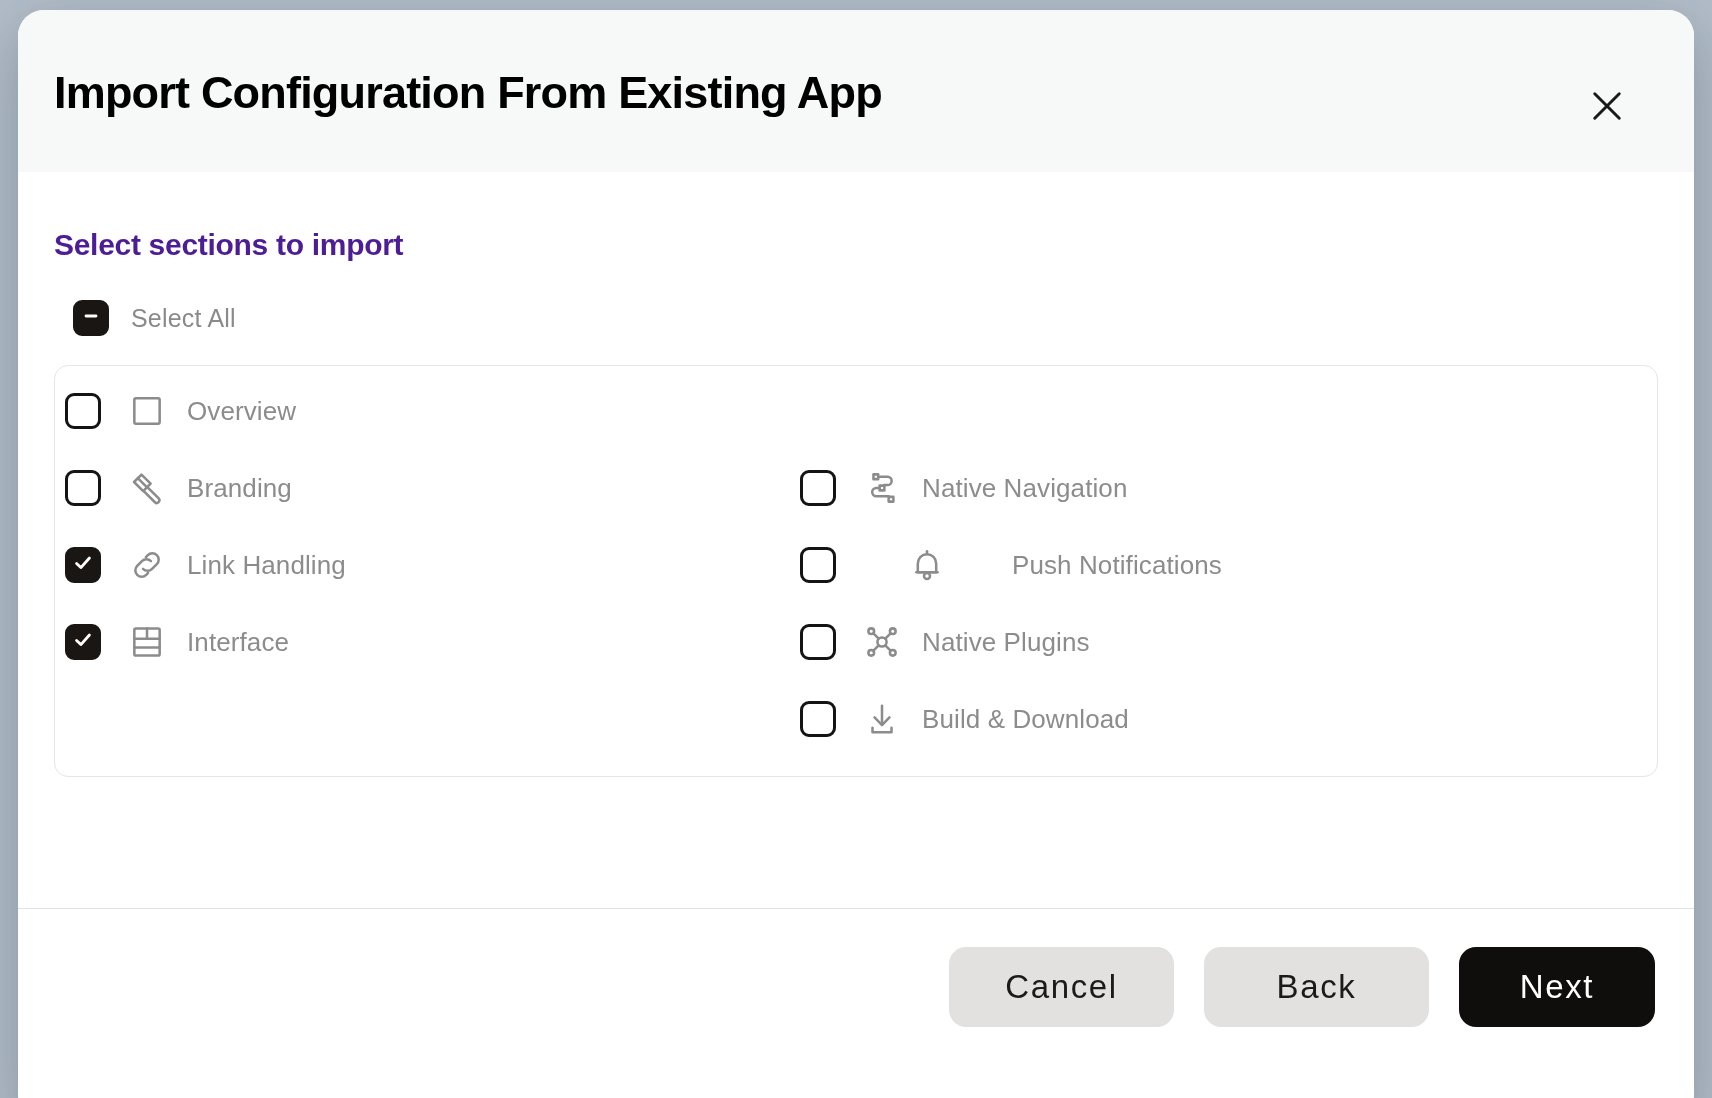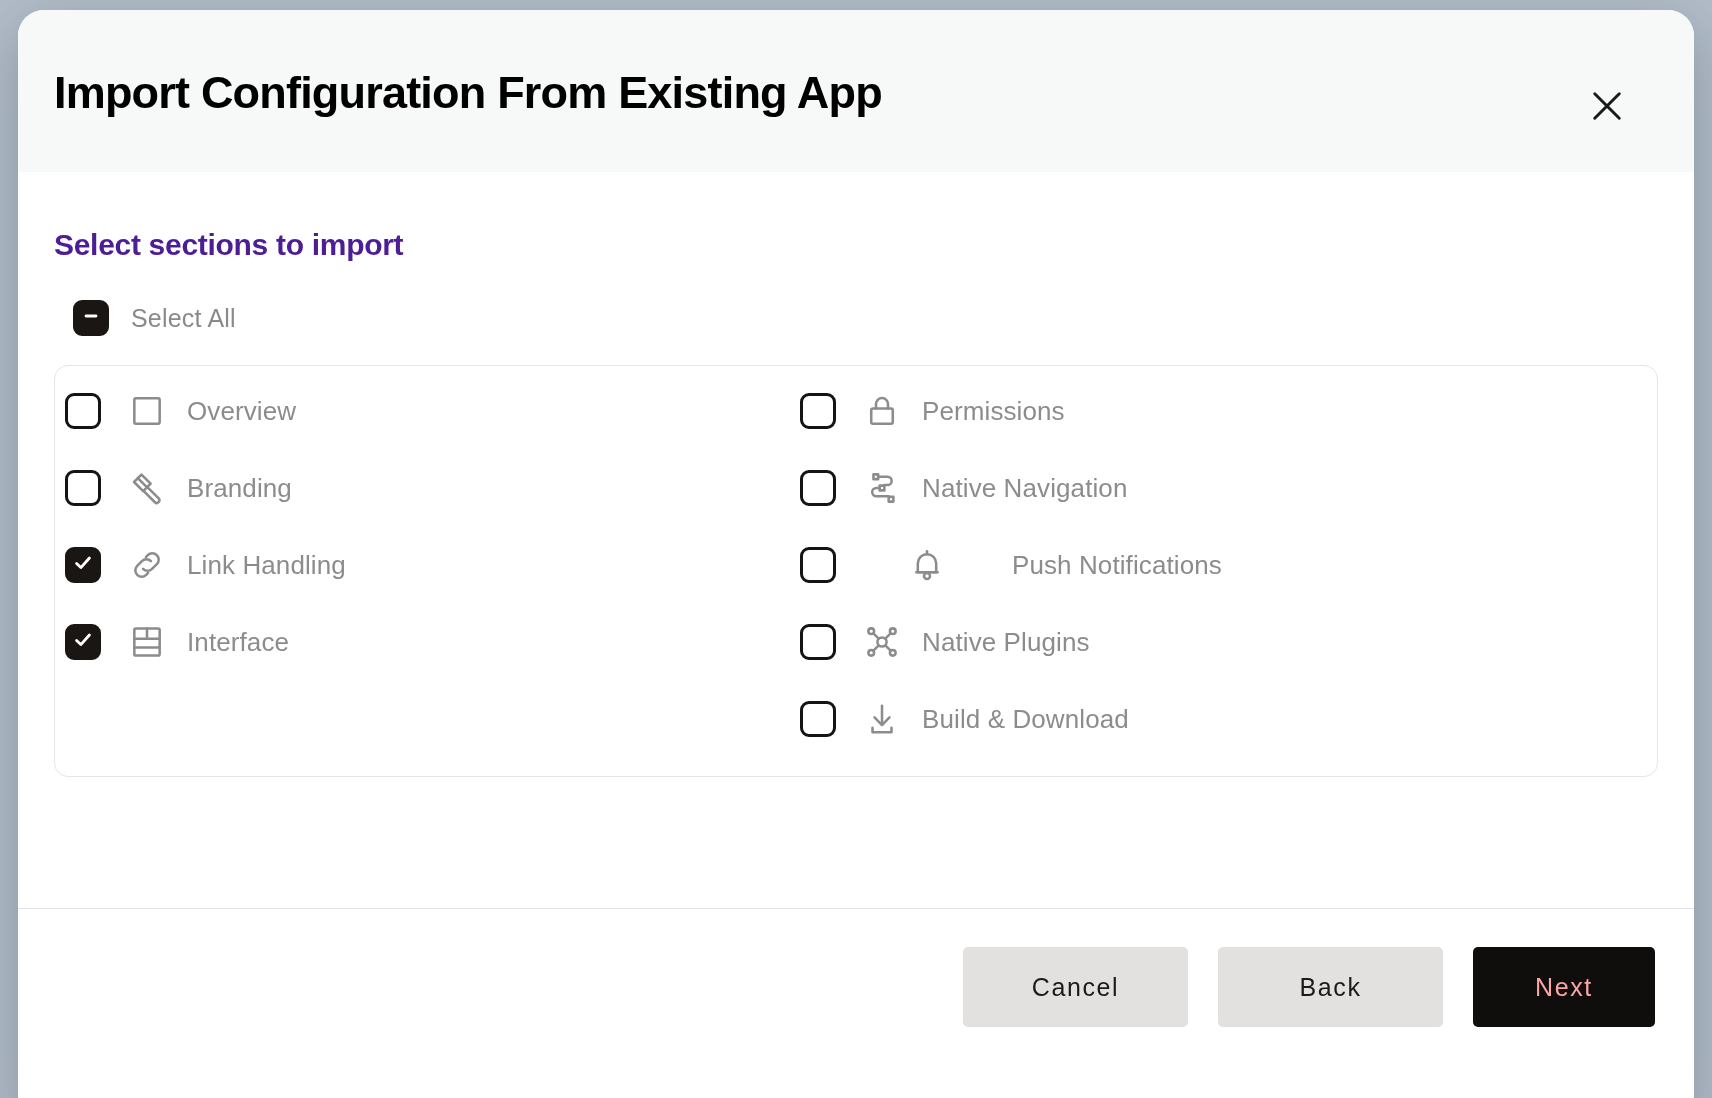--- a/index.html
+++ b/index.html
@@ -125,30 +125,30 @@
     border-top: 1.6px solid #dfe2e8;
     background: #ffffff;
   }
   #footer-actions {
     position: absolute;
     right: 39px; top: 38px;
     display: flex; align-items: center; gap: 30px;
   }
   .btn {
     border: none;
-    border-radius: 5px;
+    border-radius: 17px;
     height: 80px;
-    font-size: 25px;
+    font-size: 33px;
     font-family: "Liberation Sans", sans-serif;
     letter-spacing: 1.6px;
     cursor: pointer;
     display: flex; align-items: center; justify-content: center;
   }
   .btn-secondary { background: #e2e1df; color: #1a1a1a; width: 225px; }
-  .btn-primary   { background: #100e0c; color: #fca5a5; width: 182px; }
+  .btn-primary   { background: #100e0c; color: #ffffff; width: 196px; }
 </style>
 </head>
 <body>
 
 <div id="modal">
 
   <div id="modal-header">
     <div id="dialog-title">Import Configuration From Existing App</div>
     <button id="close-button" aria-label="Close">
       <span>
@@ -216,30 +216,20 @@
               </svg></span>
           </span>
           <span class="icon-wrap">
             <svg width="38" height="38" viewBox="0 0 24 24" fill="none" stroke="#8c8c8c" stroke-width="1.6" stroke-linecap="round" stroke-linejoin="round">
               <rect x="4" y="3.5" width="16" height="17" rx="1"></rect>
               <path d="M4 10 H20 M4 15.5 H20 M12 3.5 V10"></path>
             </svg>
           </span>
           <span class="row-label">Interface</span>
         </div>
-        <div class="section-row" style="left: 745px; top: 16px;">
-          <span class="cb"></span>
-          <span class="icon-wrap">
-            <svg width="38" height="38" viewBox="0 0 24 24" fill="none" stroke="#8c8c8c" stroke-width="1.6" stroke-linecap="round" stroke-linejoin="round">
-              <rect x="5.2" y="10.4" width="13.6" height="9.6" rx="1.1"></rect>
-              <path d="M8.2 10.4 V7.6 a3.8 3.8 0 0 1 7.6 0 V10.4"></path>
-            </svg>
-          </span>
-          <span class="row-label">Permissions</span>
-        </div>
         <div class="section-row" style="left: 745px; top: 93px;">
           <span class="cb"></span>
           <span class="icon-wrap">
             <svg width="38" height="38" viewBox="0 0 24 24" fill="none" stroke="#8c8c8c" stroke-width="1.6" stroke-linecap="round" stroke-linejoin="round">
               <rect x="6.6" y="3.4" width="3" height="3"></rect>
               <rect x="10.5" y="10.5" width="3" height="3"></rect>
               <rect x="16.2" y="17.6" width="3" height="3"></rect>
               <path d="M9.6 4.9 H15.5 a2.6 2.6 0 0 1 0 5.2 H13.5"></path>
               <path d="M10.5 12 H8.4 a2.6 2.6 0 0 0 0 5.2 H16.2"></path>
             </svg>

